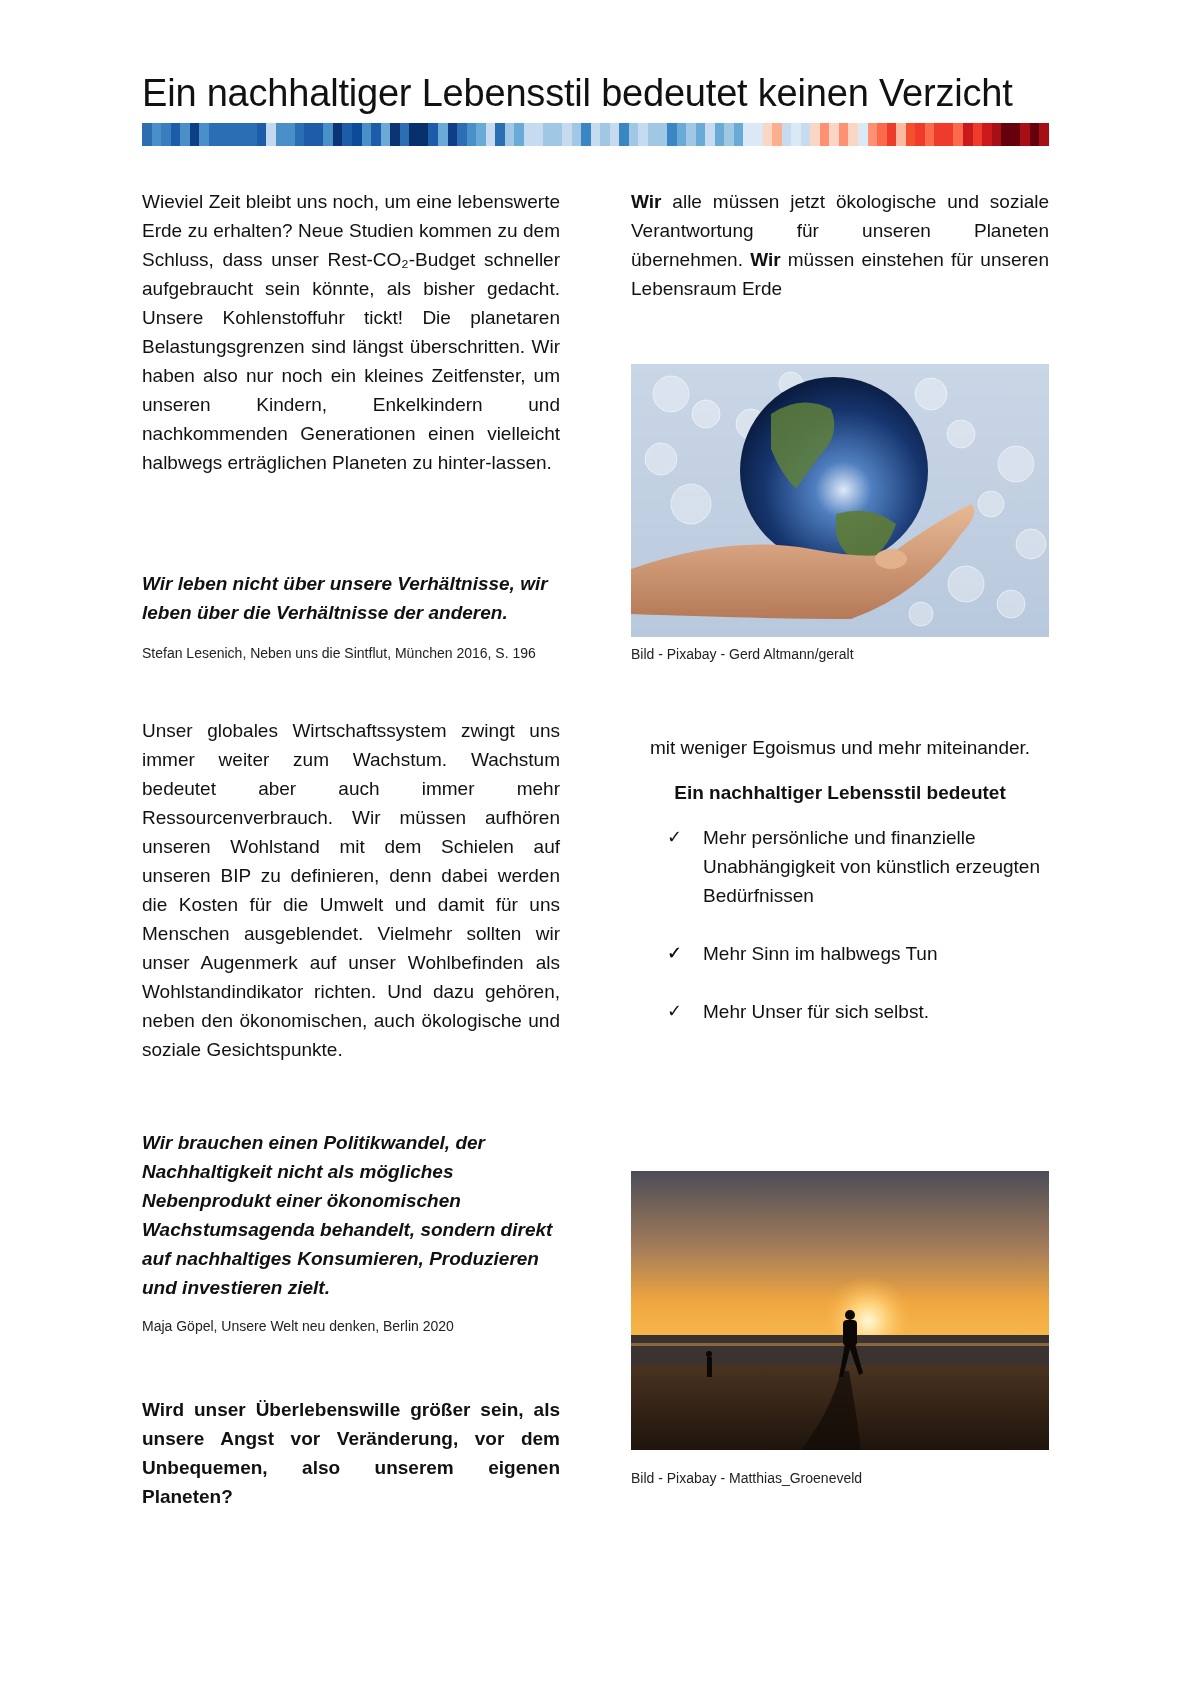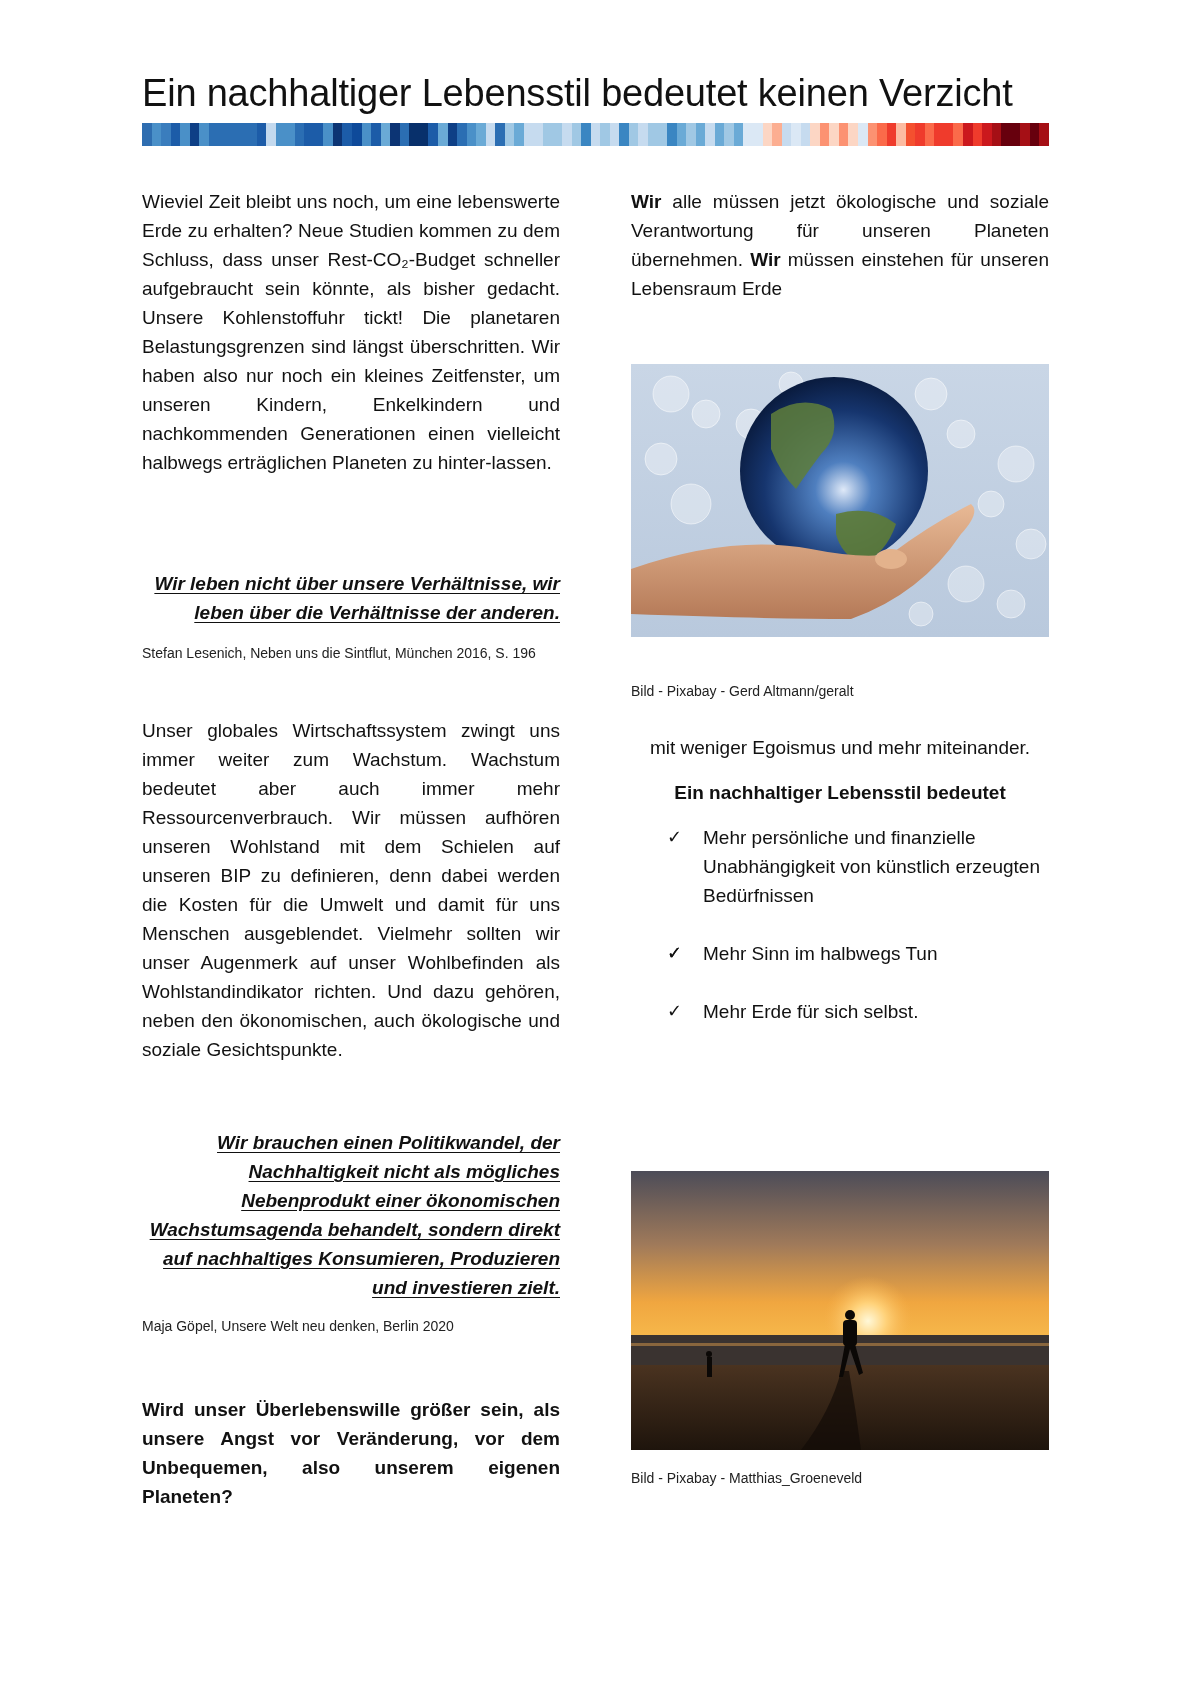--- a/index.html
+++ b/index.html
@@ -4,21 +4,21 @@
 <style>
   html, body { margin:0; padding:0; background:#ffffff; }
   body { width:1190px; height:1684px; position:relative; overflow:hidden;
          font-family:"Liberation Sans", "DejaVu Sans", sans-serif; color:#111; }
   .abs { position:absolute; }
   .title { left:142px; top:72px; font-size:38px; font-weight:normal; letter-spacing:-0.2px; color:#111; white-space:nowrap; }
   .stripes { left:142px; top:123px; width:907px; height:23px; display:flex; }
   .stripes span { flex:1 1 0; height:100%; }
   .col { width:418px; font-size:19px; line-height:29px; text-align:justify; }
   .col p { margin:0; }
-  .quote { font-weight:bold; font-style:italic; text-decoration:underline; text-underline-offset:3px; text-align:right; }
+  .quote { font-weight:bold; font-style:italic; text-underline-offset:3px; text-align:left; }
   .cite { font-size:14px; line-height:18px; color:#222; text-align:left; }
   .boldq { font-weight:bold; }
   .img { width:418px; overflow:hidden; }
   .caption { font-size:14px; color:#222; }
   .check-list { list-style:none; margin:0; padding:0; }
   .check-list li { position:relative; padding-left:72px; margin-bottom:29px; text-align:left; }
   .check-list .chk { position:absolute; left:36px; top:0; font-size:18px; }
   .rhead { font-weight:bold; }
 </style>
 </head>
@@ -179,31 +179,31 @@
         <circle cx="290" cy="250" r="12"></circle>
         <circle cx="260" cy="215" r="10"></circle>
     </g>
     <circle cx="203" cy="107" r="94" fill="url(#globe)"></circle>
     <path d="M140 50 Q170 30 200 45 Q210 70 190 90 Q175 110 165 125 Q150 110 140 85 Z" fill="#5f7f3b" opacity="0.85"></path>
     <path d="M205 150 Q240 140 265 160 Q255 190 230 200 Q210 190 205 170 Z" fill="#5e7c36" opacity="0.9"></path>
     <path d="M0 205 Q100 170 180 185 Q230 195 260 190 Q300 160 340 140 Q350 148 330 170 Q290 230 220 255 Q140 255 0 250 Z" fill="url(#skin)"></path>
     <ellipse cx="260" cy="195" rx="16" ry="10" fill="#e3b28c"></ellipse>
   </svg>
 </div>
-<div class="abs caption" style="left:631px; top:683px;">Bild - Pixabay - Gerd Altmann/geralt</div>
+<div class="abs caption" style="left:631px; top:646px;">Bild - Pixabay - Gerd Altmann/geralt</div>
 
 <div class="abs col" style="left:631px; top:733px; text-align:center;">mit weniger Egoismus und mehr miteinander.</div>
 <div class="abs col rhead" style="left:631px; top:778px; text-align:center;">Ein nachhaltiger Lebensstil bedeutet</div>
 
 <div class="abs col" style="left:631px; top:823px;">
   <ul class="check-list">
     <li><span class="chk">✓</span><span>Mehr persönliche und finanzielle Unabhängigkeit von künstlich erzeugten Bedürfnissen</span></li>
     <li><span class="chk">✓</span></li>
     <li><span class="chk">✓</span><span>Mehr Sinn im halbwegs Tun</span></li>
-    <li><span class="chk">✓</span><span>Mehr Erde für sich selbst.</span></li>
+    <li><span class="chk">✓</span><span>Mehr Unser für sich selbst.</span></li>
   </ul>
 </div>
 
 <div class="abs img" style="left:631px; top:1171px; height:279px;">
   <svg width="418" height="279" viewBox="0 0 418 279" xmlns="http://www.w3.org/2000/svg">
     <defs>
       <linearGradient id="sky" x1="0" y1="0" x2="0" y2="1">
         <stop offset="0" stop-color="#4c4c58"></stop>
           <stop offset="0.45" stop-color="#a07a5a"></stop>
           <stop offset="0.8" stop-color="#f0a640"></stop>

